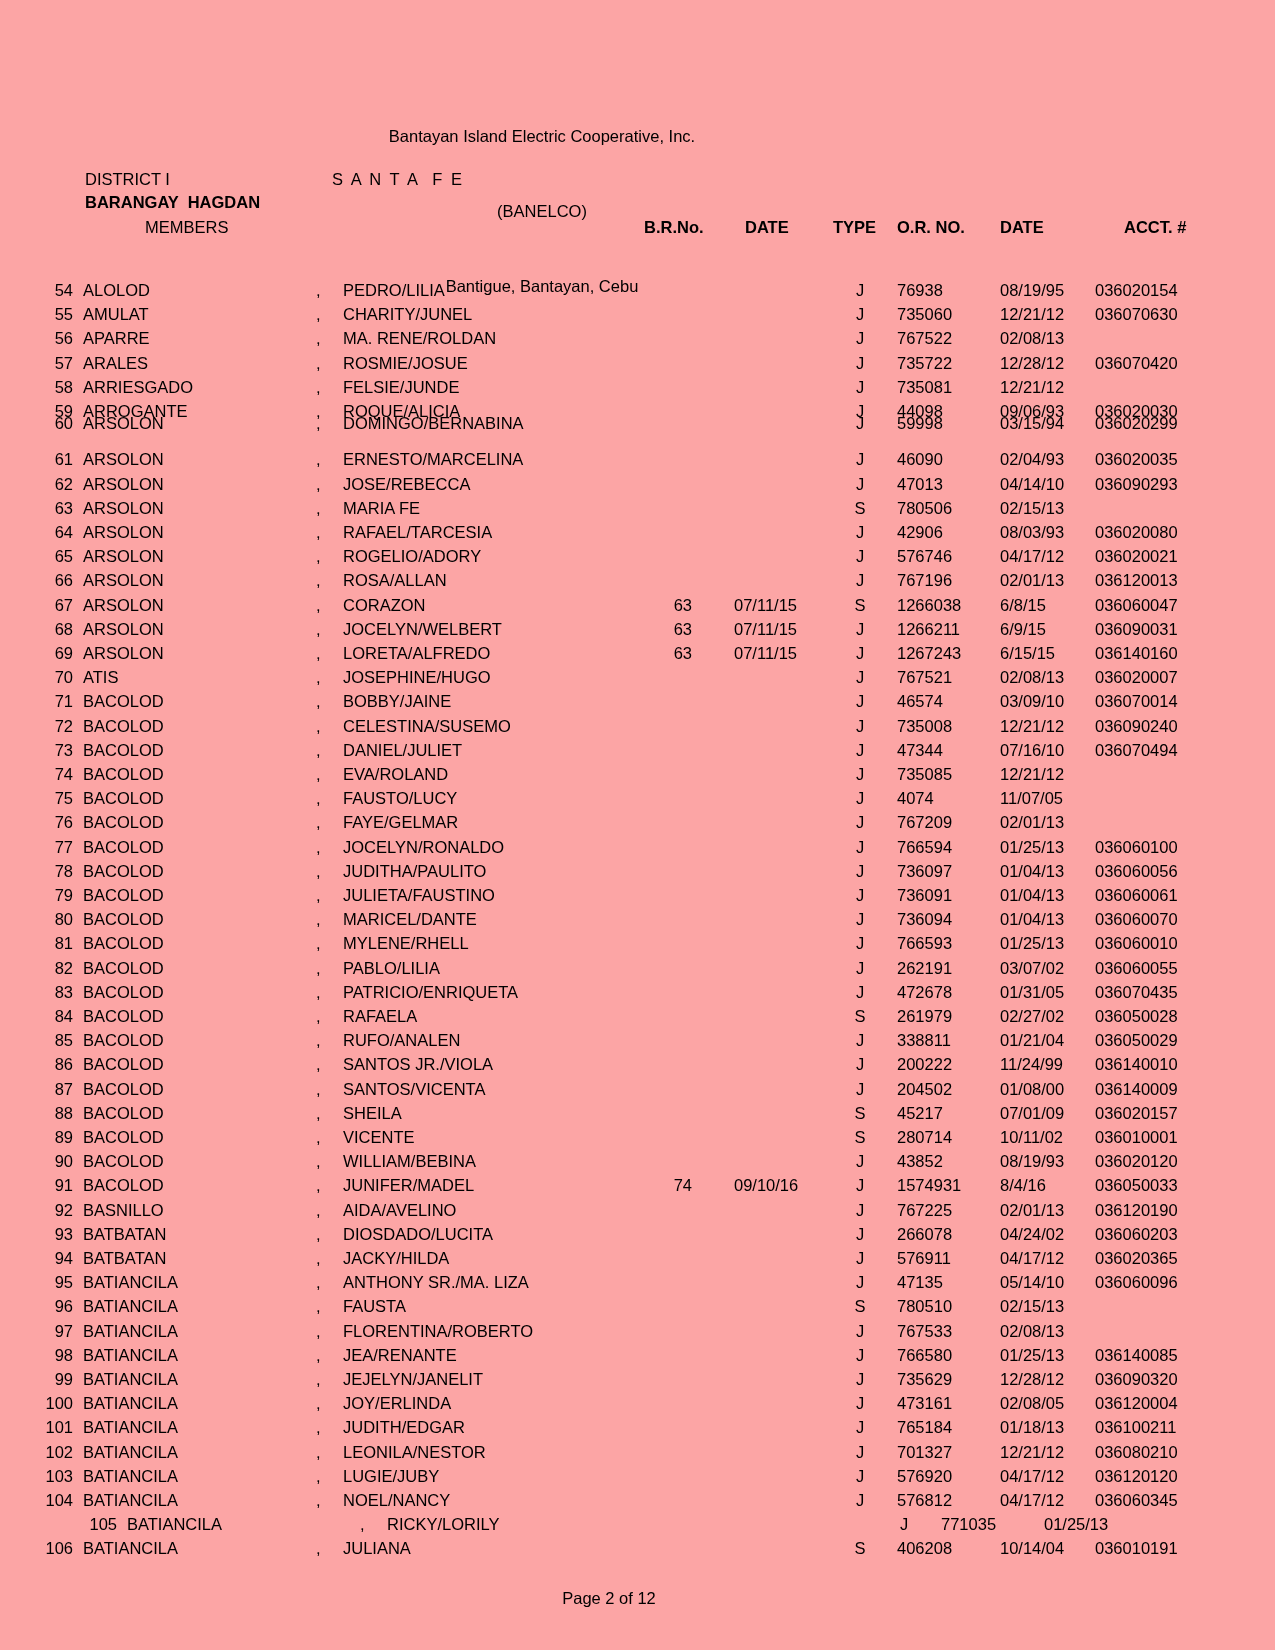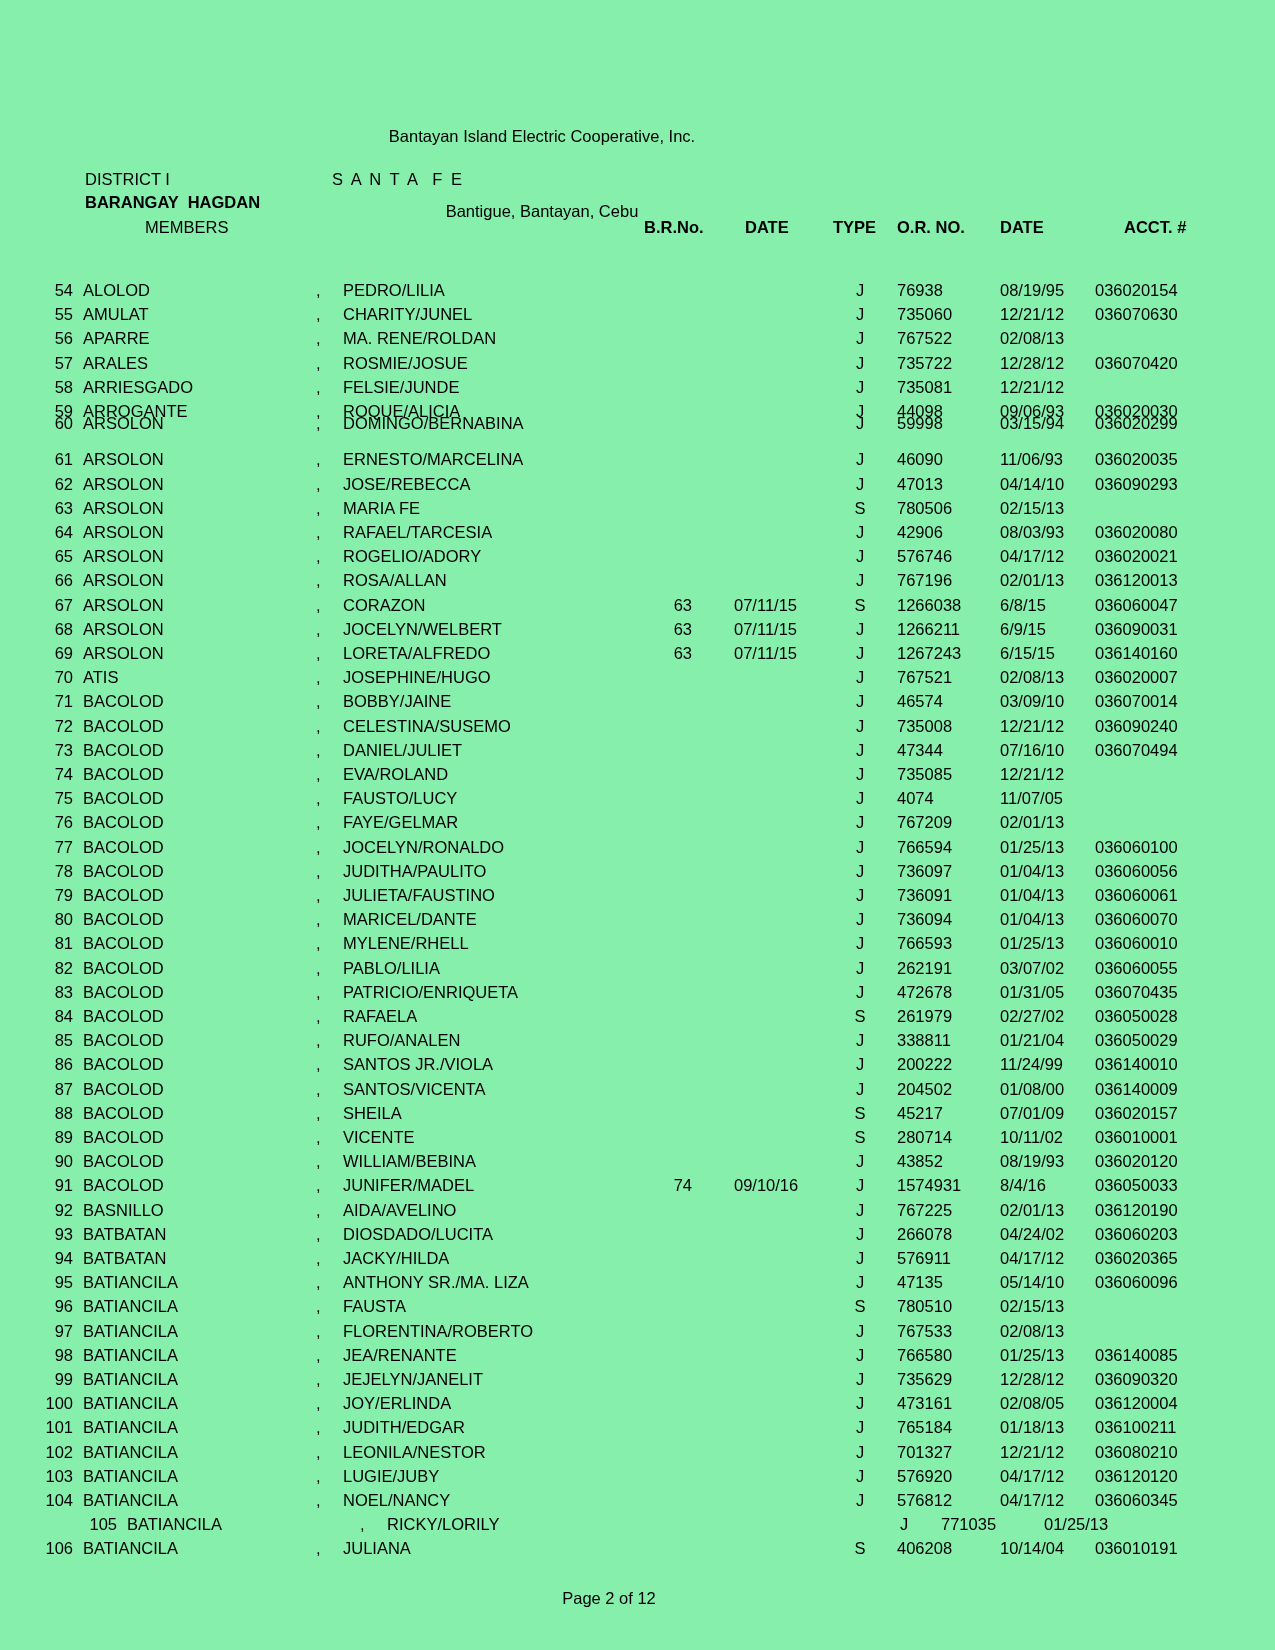--- a/index.html
+++ b/index.html
@@ -1,20 +1,20 @@
 <!DOCTYPE html>
 <html><head>
 <meta charset="utf-8">
 <style>
   html,body { margin:0; padding:0; background:#e8e8e8; }
   .page {
     position:relative;
     width:1275px; height:1650px;
     margin:0 auto;
-    background:#86efac;
+    background:#fca5a5;
     color:#000000;
     font-family:"Liberation Sans", sans-serif;
     font-size:16.5px;
     overflow:hidden;
   }
   .abs { position:absolute; white-space:pre; }
 
   .title-block { left:352px; top:74px; width:380px; text-align:center; line-height:25px; }
 
   .district-label  { left:85px;  top:170px; }
@@ -45,20 +45,21 @@
 
   .footer { left:0; top:1589px; width:1218px; text-align:center; }
 </style>
 </head>
 <body>
 
 <div class="page">
 
   <div class="abs title-block">
     <div>Bantayan Island Electric Cooperative, Inc.</div>
+    <div>(BANELCO)</div>
     <div>Bantigue, Bantayan, Cebu</div>
   </div>
 
   <div class="abs district-label">DISTRICT I</div>
   <div class="abs town-label">S A N T A  F E</div>
   <div class="abs barangay-label">BARANGAY  HAGDAN</div>
   <div class="abs members-label">MEMBERS</div>
 
   <div class="colhead ch-brno">B.R.No.</div>
   <div class="colhead ch-brdate">DATE</div>
@@ -154,21 +155,21 @@
   </div>
       <div class="row" style="top: 450px;">
     <span class="c-num">61</span>
     <span class="c-surname">ARSOLON</span>
     <span class="c-comma">,</span>
     <span class="c-first">ERNESTO/MARCELINA</span>
     <span class="c-brno"></span>
     <span class="c-brdate"></span>
     <span class="c-type">J</span>
     <span class="c-orno">46090</span>
-    <span class="c-ordate">11/06/93</span>
+    <span class="c-ordate">02/04/93</span>
     <span class="c-acct">036020035</span>
   </div>
       <div class="row" style="top: 475px;">
     <span class="c-num">62</span>
     <span class="c-surname">ARSOLON</span>
     <span class="c-comma">,</span>
     <span class="c-first">JOSE/REBECCA</span>
     <span class="c-brno"></span>
     <span class="c-brdate"></span>
     <span class="c-type">J</span>

